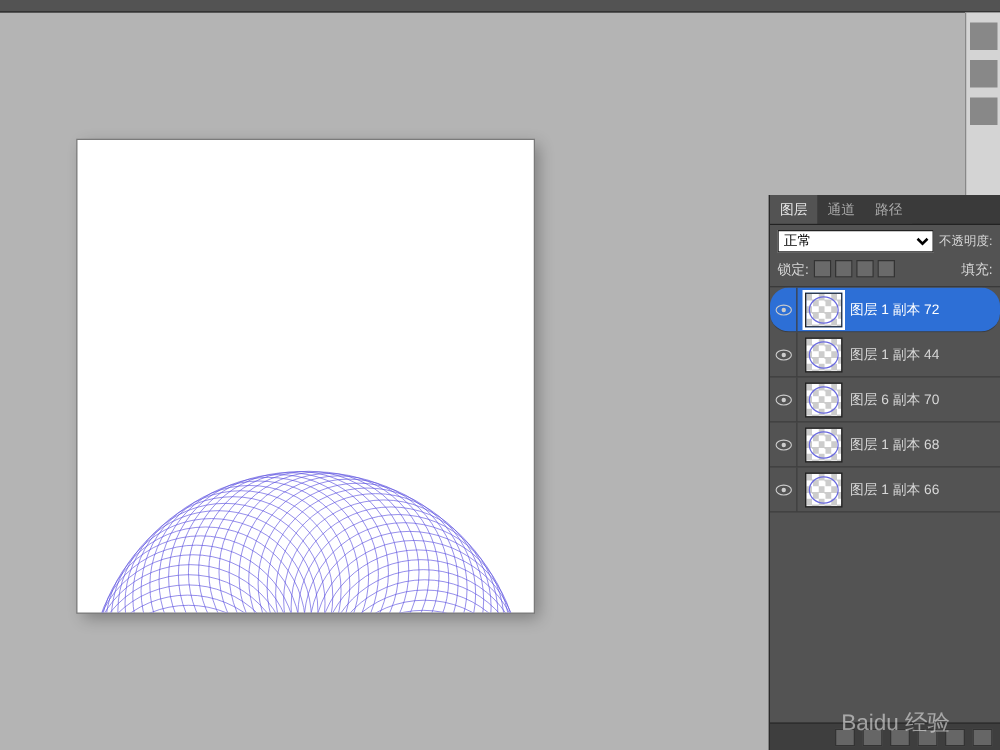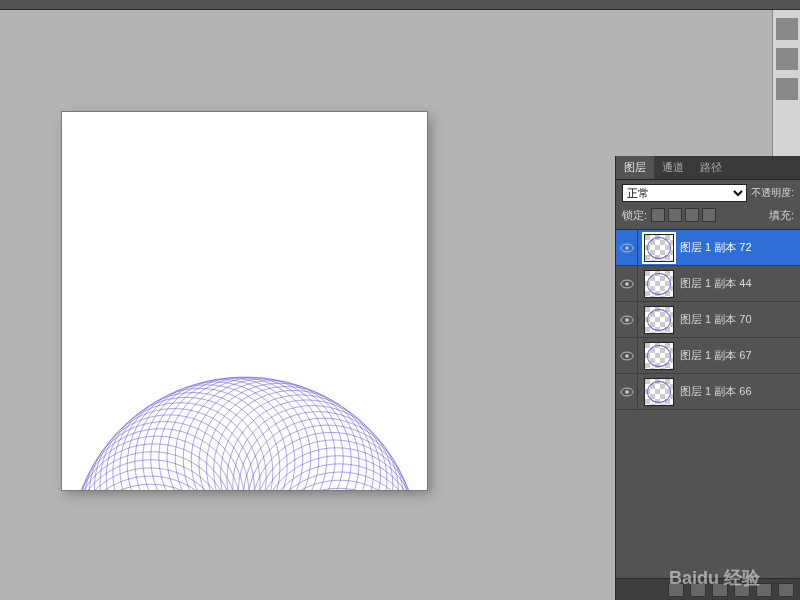--- a/index.html
+++ b/index.html
@@ -22,32 +22,32 @@
 .tab { padding: 4px 8px; background: #3a3a3a; color: #aaa; cursor: pointer; font-size: 11px; }
 .tab.active { background: #535353; color: #e8e8e8; }
 .row1 { display: flex; align-items: center; padding: 4px 6px; gap: 4px; }
 .row1 select { flex: 1; font-size: 11px; height: 18px; background: #fff; border: 1px solid #222; }
 .row1 .lbl { font-size: 10px; color: #d8d8d8; }
 .row2 { display: flex; align-items: flex-start; padding: 2px 6px 6px; gap: 4px; font-size: 11px; border-bottom: 1px solid #333; }
 .lockicons { display: flex; gap: 3px; }
 .lockicons span { width: 14px; height: 14px; background: #6a6a6a; border: 1px solid #333; }
 .layerlist { flex: 1; overflow-y: auto; background: #535353; }
 .layer { display: flex; align-items: center; height: 36px; border-bottom: 1px solid #3e3e3e; padding-right: 6px; }
-.layer.sel { background: #2d6fd6; color: #fff; }
+.layer.sel { background: #2d6fd6; color: #fff; border-radius: 15px; }
 .eye { width: 22px; height: 100%; display: flex; align-items: center; justify-content: center; border-right: 1px solid #3e3e3e; cursor: pointer; }
 .eye svg { width: 14px; height: 10px; }
 .thumb { width: 30px; height: 28px; margin: 0 6px; background: repeating-conic-gradient(#fff 0 25%, #ccc 0 50%) 0 0/10px 10px; border: 1px solid #222; flex-shrink: 0; position: relative; }
 .thumb::after { content: ""; position: absolute; inset: 2px; border: 1px solid #6a6ae0; border-radius: 50%; }
 .layer.sel .thumb { outline: 2px solid #fff; }
 .lname { font-size: 11px; white-space: nowrap; }
 .panel-footer { height: 22px; background: #3e3e3e; border-top: 1px solid #2a2a2a; display: flex; justify-content: flex-end; align-items: center; gap: 6px; padding: 0 6px; }
 .panel-footer .fbtn { width: 16px; height: 14px; background: #666; border: 1px solid #333; cursor: pointer; }
 
 
-.wm { position: absolute; right: 40px; bottom: 10px; color: rgba(255,255,255,0.5); font-size: 18px; font-weight: bold; pointer-events: none; }
+.wm { position: absolute; right: 40px; bottom: 10px; color: rgba(255,255,255,0.5); font-size: 18px; font-weight: normal; pointer-events: none; }
 
 
 .layerlist::-webkit-scrollbar { width: 14px; }
 .layerlist::-webkit-scrollbar-track { background: #3a3a3a; }
 .layerlist::-webkit-scrollbar-thumb { background: #6a6a6a; border: 1px solid #2a2a2a; }
 </style>
 </head>
 <body>
 
 <div class="topbar"></div>
@@ -182,31 +182,31 @@
         <div class="lname">图层 1 副本 44</div>
       </div>
       <div class="layer">
         <div class="eye">
           <svg viewBox="0 0 16 10">
             <ellipse cx="8" cy="5" rx="7" ry="4.5" fill="none" stroke="#ccc" stroke-width="1"></ellipse>
             <circle cx="8" cy="5" r="2" fill="#ccc"></circle>
           </svg>
         </div>
         <div class="thumb"></div>
-        <div class="lname">图层 1 副本 70</div>
-      </div>
-      <div class="layer">
-        <div class="eye">
-          <svg viewBox="0 0 16 10">
-            <ellipse cx="8" cy="5" rx="7" ry="4.5" fill="none" stroke="#ccc" stroke-width="1"></ellipse>
-            <circle cx="8" cy="5" r="2" fill="#ccc"></circle>
-          </svg>
-        </div>
-        <div class="thumb"></div>
-        <div class="lname">图层 1 副本 67</div>
+        <div class="lname">图层 6 副本 70</div>
+      </div>
+      <div class="layer">
+        <div class="eye">
+          <svg viewBox="0 0 16 10">
+            <ellipse cx="8" cy="5" rx="7" ry="4.5" fill="none" stroke="#ccc" stroke-width="1"></ellipse>
+            <circle cx="8" cy="5" r="2" fill="#ccc"></circle>
+          </svg>
+        </div>
+        <div class="thumb"></div>
+        <div class="lname">图层 1 副本 68</div>
       </div>
       <div class="layer">
         <div class="eye">
           <svg viewBox="0 0 16 10">
             <ellipse cx="8" cy="5" rx="7" ry="4.5" fill="none" stroke="#ccc" stroke-width="1"></ellipse>
             <circle cx="8" cy="5" r="2" fill="#ccc"></circle>
           </svg>
         </div>
         <div class="thumb"></div>
         <div class="lname">图层 1 副本 66</div>

